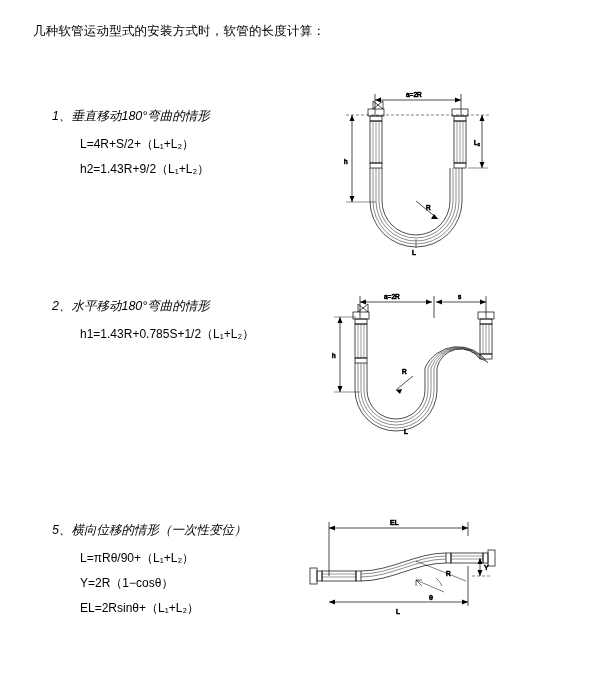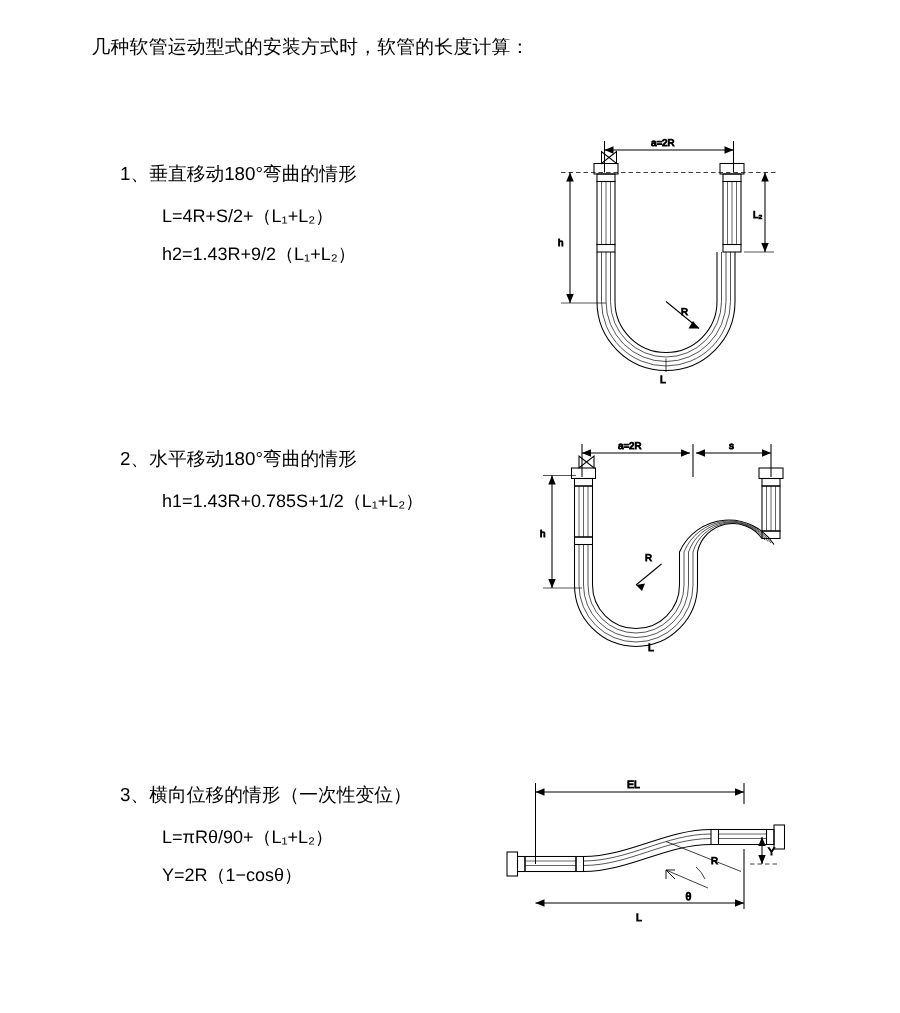--- a/index.html
+++ b/index.html
@@ -13,21 +13,20 @@
     position: relative;
     font-family: "Liberation Sans", sans-serif;
     color: #000000;
     overflow: hidden;
   }
   .page {
     position: absolute;
     left: 0; top: 0;
     width: 553px;
     height: 675px;
-    margin-left: 28px;
   }
   .doc-title {
     position: absolute;
     left: 33px;
     top: 23px;
     font-size: 12.5px;
     letter-spacing: 0.2px;
     white-space: nowrap;
   }
   .section {
@@ -38,20 +37,21 @@
   .sec1 { top: 108px; }
   .sec2 { top: 298px; }
   .sec3 { top: 522px; }
 
   .sec-heading {
     position: absolute;
     left: 52px;
     top: 0;
     font-size: 12.5px;
     white-space: nowrap;
+    font-style: italic;
   }
   .formula-list {
     position: absolute;
     left: 80px;
     top: 24px;
     margin: 0;
     padding: 0;
     list-style: none;
   }
   .formula-list li {
@@ -210,24 +210,25 @@
           <text x="88" y="150" font-size="7">L</text>
 
           <path d="M47 24 l5 -4 v8 z" fill="none"></path>
           <path d="M47 24 l-5 -4 v8 z" fill="none"></path>
         </g>
       </svg>
     </div>
   </div>
 
   <div class="section sec3">
-    <div class="sec-heading">3、横向位移的情形（一次性变位）</div>
+    <div class="sec-heading">5、横向位移的情形（一次性变位）</div>
     <ul class="formula-list">
       <li>L=πRθ/90+（L₁+L₂）</li>
       <li>Y=2R（1−cosθ）</li>
+      <li>EL=2Rsinθ+（L₁+L₂）</li>
     </ul>
 
     <div class="drawing d3">
       <svg width="220" height="140" viewBox="0 0 220 140">
         <g stroke="#000" fill="none" stroke-width="0.7">
 
           <line x1="33" y1="22" x2="172" y2="22"></line>
           <path d="M33 22 l6 -2.5 v5 z" fill="#000" stroke="none"></path>
           <path d="M172 22 l-6 -2.5 v5 z" fill="#000" stroke="none"></path>
           <text x="94" y="19" font-size="7">EL</text>

